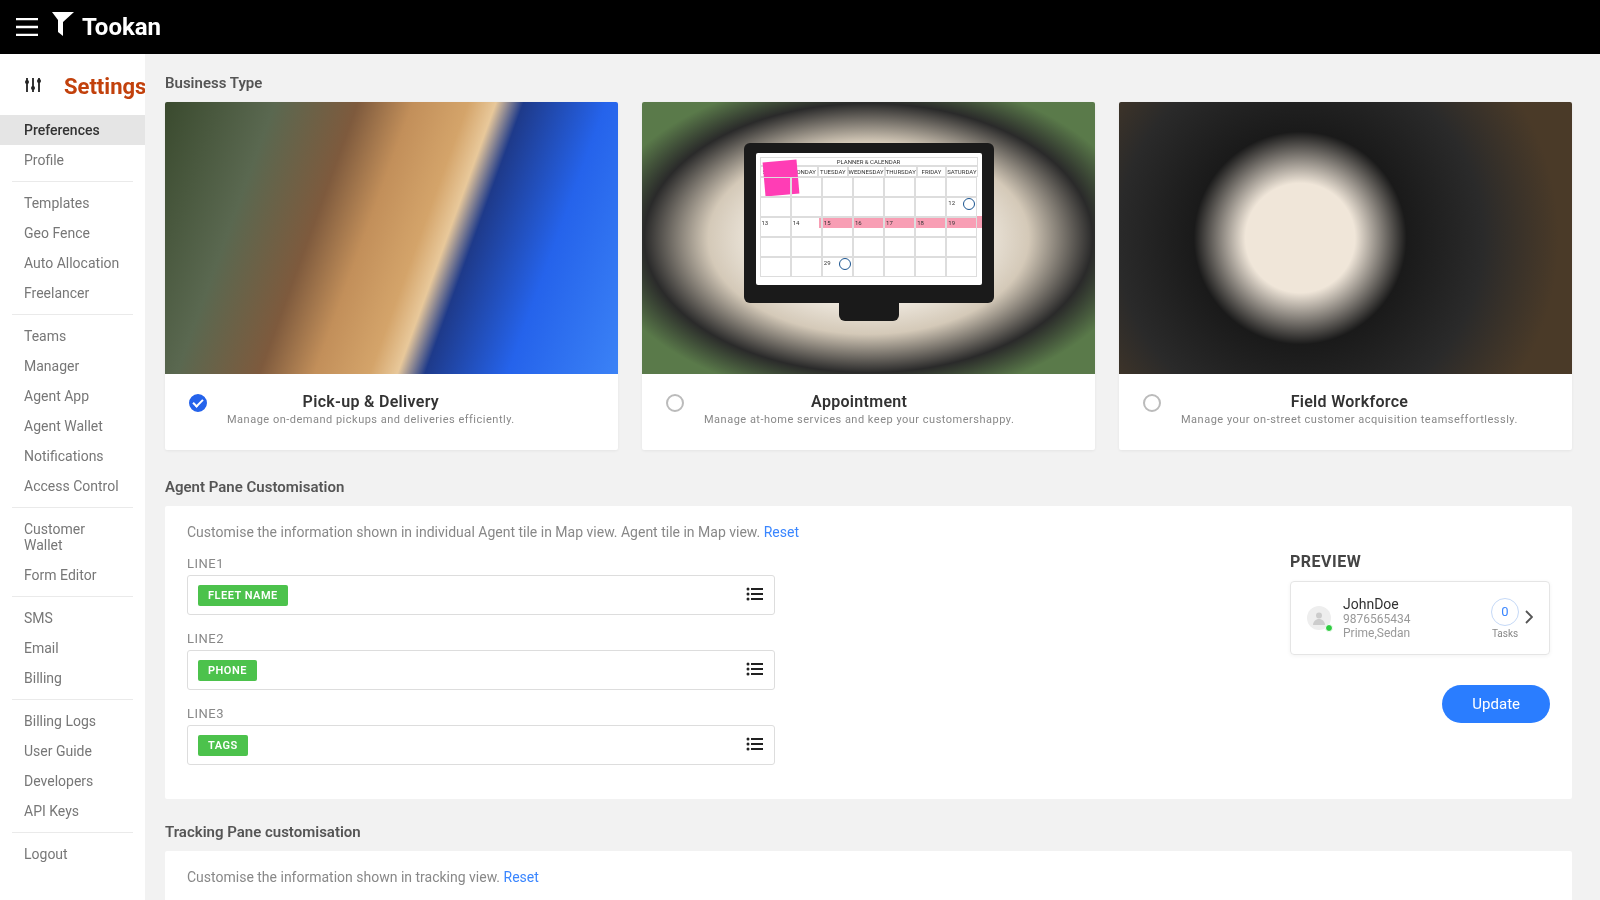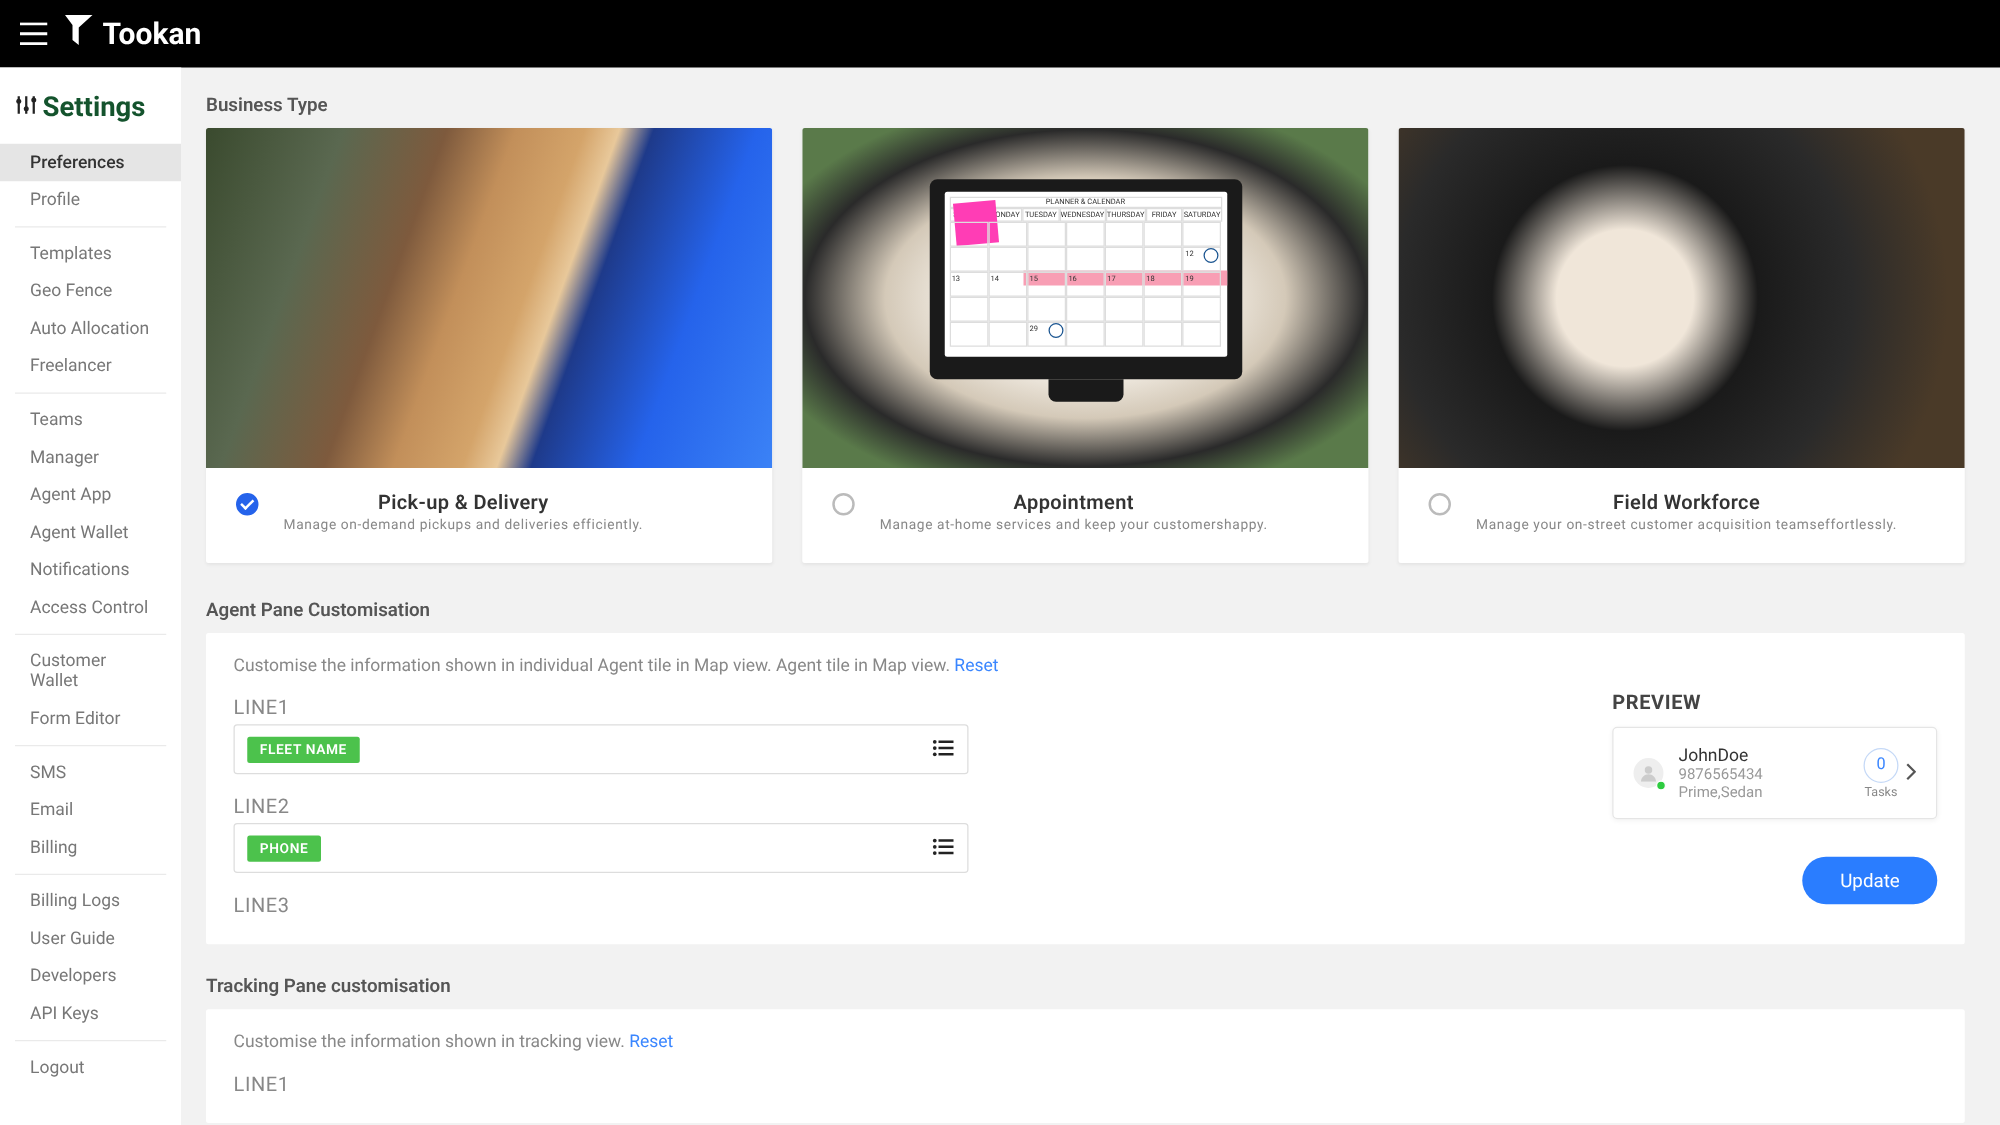--- a/index.html
+++ b/index.html
@@ -6,21 +6,21 @@
     body { background: #f2f2f2; width: 1600px; height: 900px; overflow: hidden; }
     
     .top-bar { background: #000; height: 54px; display: flex; align-items: center; padding: 0 16px; gap: 12px; }
     .hamburger { color: #fff; cursor: pointer; }
     .hamburger svg { display: block; }
     .logo { display: flex; align-items: center; gap: 6px; color: #fff; font-size: 24px; font-weight: 700; }
     
     .main-wrap { display: flex; height: calc(900px - 54px); }
     
     .sidebar { width: 145px; background: #fff; padding-top: 10px; overflow-y: auto; flex-shrink: 0; }
-    .sidebar-title { display: flex; align-items: center; gap: 4px; padding: 10px 12px; font-size: 22px; font-weight: 700; color: #14532d; }
+    .sidebar-title { display: flex; align-items: center; gap: 22px; padding: 10px 24px; font-size: 22px; font-weight: 700; color: #c2410c; }
     .sidebar-group { border-bottom: 1px solid #eaeaea; margin: 0 12px; padding: 6px 0; }
     .sidebar-group:last-child { border-bottom: none; }
     .sidebar-item { padding: 7px 12px; font-size: 14px; color: #777; cursor: pointer; }
     .sidebar-item.active { background: #e5e5e5; color: #333; font-weight: 500; margin: 0 -12px; padding: 7px 24px; }
     
     .content { flex: 1; padding: 20px 28px 20px 20px; overflow-y: auto; background: #f2f2f2; }
     .section-title { font-size: 15px; color: #555; font-weight: 600; margin-bottom: 10px; }
     
     .biz-cards { display: flex; gap: 24px; margin-bottom: 28px; }
     .biz-card { flex: 1; background: #fff; border-radius: 2px; overflow: hidden; cursor: pointer; box-shadow: 0 1px 3px rgba(0,0,0,0.06); }
@@ -47,21 +47,21 @@
     .cal-pink-bar { position:absolute; left:28%; right:0; top:48%; height:12px; background:#f78da7; opacity:0.85; }
     .sticky-pink { position:absolute; left:8px; top:8px; width:34px; height:34px; background:#ff3db5; transform:rotate(-5deg); }
     .sticky-note { position:absolute; left:30px; top:-6px; width:50px; height:40px; background:#fffbe6; font-size:7px; padding:4px; transform:rotate(-4deg); line-height:1; font-family:cursive; color:#444; }
     
     .panel { background: #fff; border-radius: 2px; padding: 18px 22px; margin-bottom: 24px; display: flex; gap: 40px; }
     .panel-left { flex: 1; min-width: 0; }
     .panel-right { width: 260px; flex-shrink: 0; }
     .panel-desc { font-size: 14px; color: #888; margin-bottom: 16px; }
     .reset-link { color: #3a86ff; cursor: pointer; }
     
-    .line-label { font-size: 16px; color: #888; letter-spacing: 0.5px; margin-bottom: 4px; text-transform: uppercase; }
+    .line-label { font-size: 13px; color: #888; letter-spacing: 0.5px; margin-bottom: 4px; text-transform: uppercase; }
     .line-input { width: 588px; max-width: 100%; height: 40px; border: 1px solid #ddd; border-radius: 3px; display: flex; align-items: center; padding: 0 10px; justify-content: space-between; margin-bottom: 16px; }
     .tag-pill { background: #4cc24c; color: #fff; font-size: 11px; font-weight: 600; padding: 4px 10px; border-radius: 2px; letter-spacing: 0.5px; }
     .list-btn { cursor: pointer; color: #222; }
     
     .preview-label { font-size: 16px; font-weight: 700; color: #444; letter-spacing: 0.5px; margin-bottom: 10px; }
     .preview-card { border: 1px solid #e5e5e5; border-radius: 4px; padding: 14px 16px; display: flex; align-items: center; gap: 12px; box-shadow: 0 1px 4px rgba(0,0,0,0.05); }
     .avatar-wrap { position: relative; width: 24px; height: 24px; }
     .avatar { width: 24px; height: 24px; border-radius: 50%; background: #eee; display:flex; align-items:center; justify-content:center; color:#bbb; }
     .status-dot { position: absolute; bottom: -2px; right: -2px; width: 8px; height: 8px; background: #2ecc40; border: 1px solid #fff; border-radius: 50%; }
     .preview-info { flex: 1; min-width: 0; }
@@ -274,20 +274,33 @@
                 <rect x="5" y="1" width="12" height="2" fill="#222"></rect>
                 <circle cx="2" cy="7" r="1.5" fill="#222"></circle>
                 <rect x="5" y="6" width="12" height="2" fill="#222"></rect>
                 <circle cx="2" cy="12" r="1.5" fill="#222"></circle>
                 <rect x="5" y="11" width="12" height="2" fill="#222"></rect>
               </svg>
           </span>
         </div>
 
         <div class="line-label">LINE3</div>
+        <div class="line-input">
+          <span class="tag-pill">TAGS</span>
+          <span class="list-btn">
+            <svg width="18" height="14" viewBox="0 0 18 14">
+                <circle cx="2" cy="2" r="1.5" fill="#222"></circle>
+                <rect x="5" y="1" width="12" height="2" fill="#222"></rect>
+                <circle cx="2" cy="7" r="1.5" fill="#222"></circle>
+                <rect x="5" y="6" width="12" height="2" fill="#222"></rect>
+                <circle cx="2" cy="12" r="1.5" fill="#222"></circle>
+                <rect x="5" y="11" width="12" height="2" fill="#222"></rect>
+              </svg>
+          </span>
+        </div>
       </div>
 
       <div class="panel-right">
         <div style="height:28px;"></div>
         <div class="preview-label">PREVIEW</div>
         <div class="preview-card">
           <div class="avatar-wrap">
             <div class="avatar">
               <svg width="14" height="14" viewBox="0 0 14 14">
                   <circle cx="7" cy="4.5" r="3" fill="#ccc"></circle>

